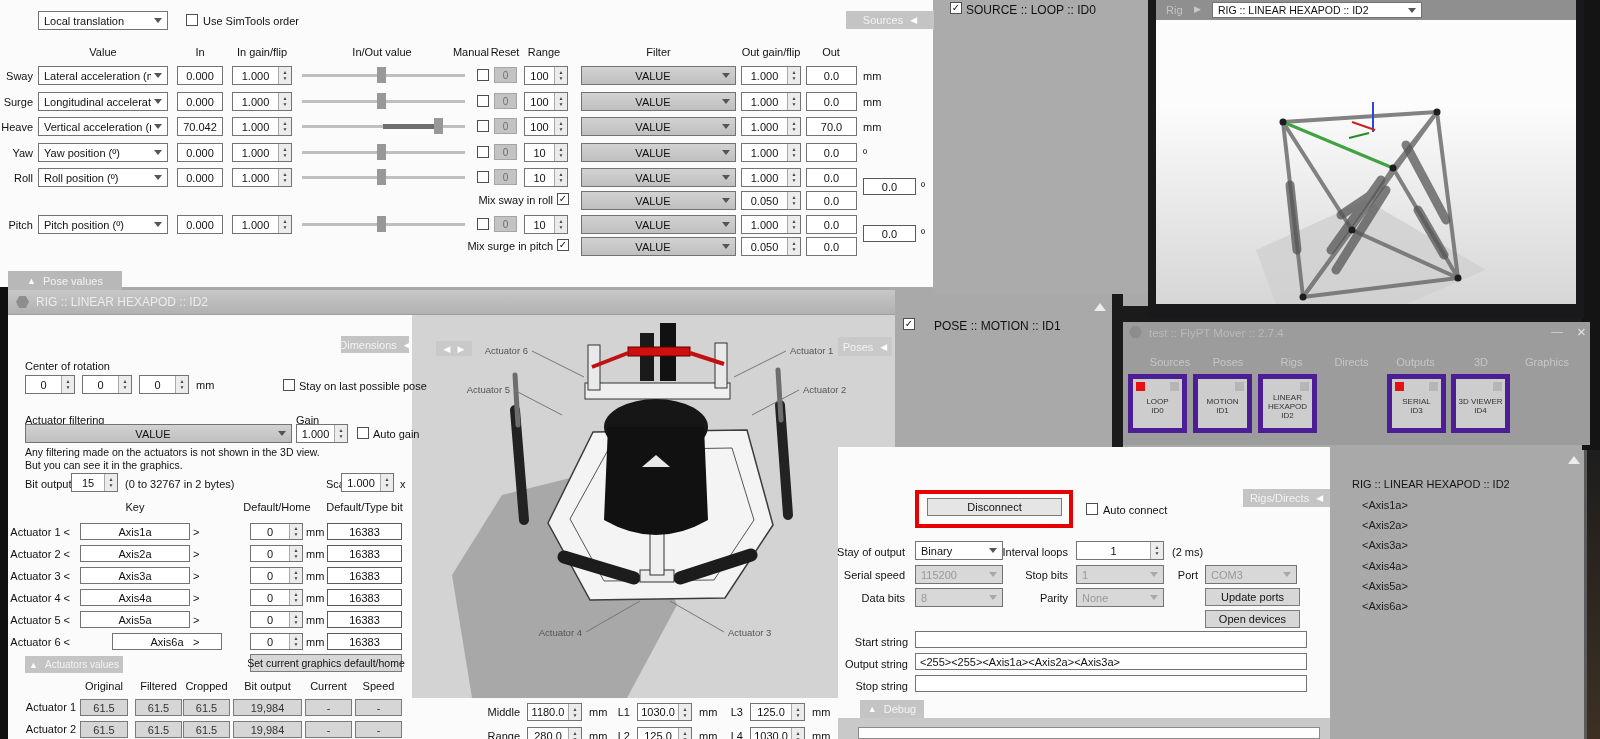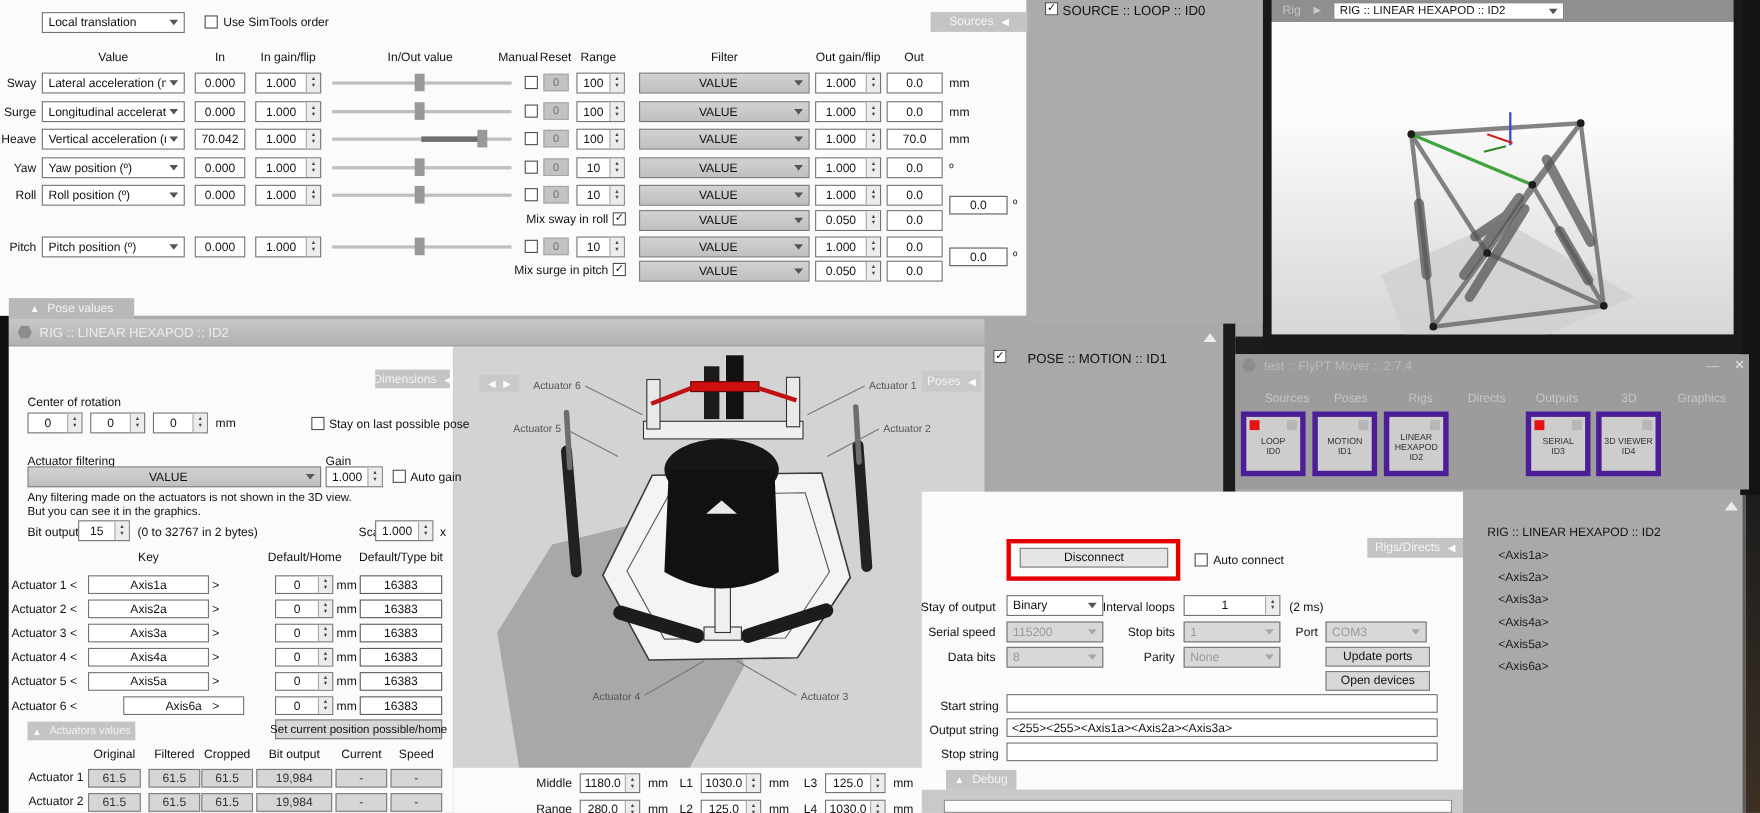--- a/index.html
+++ b/index.html
@@ -476,21 +476,21 @@
     <input class="inp" style="left: 80px; top: 633px; width: 110px; height: 17px; margin-left: 32px;" value="Axis6a">
     <span class="lab" style="left:193px;top:636px">&gt;</span>
     <div class="spin" style="left:250px;top:633px;width:53px;height:17px">
         <input value="0" style="">
         <span class="ud"></span>
       </div>
     <span class="lab" style="left:306px;top:636px">mm</span>
     <div class="wv" style="left:327px;top:633px;width:75px;height:17px;line-height:16px">16383</div>
     </div>
 
-  <div class="btn" style="left:250px;top:654px;width:152px;height:18px;font-size:10.5px">Set current position possible/home</div>
+  <div class="btn" style="left:250px;top:654px;width:152px;height:18px;font-size:10.5px">Set current graphics default/home</div>
   <div class="tabbtn" style="left:25px;top:656px;width:98px;height:17px;font-size:10px">
     <span class="g">▲</span>
       <span>Actuators values</span>
   </div>
 
   <div id="values-header-row">
       <span class="lab c" style="left:80px;top:680px;width:48px">Original</span>
       <span class="lab c" style="left:135px;top:680px;width:47px">Filtered</span>
       <span class="lab c" style="left:183px;top:680px;width:47px">Cropped</span>
       <span class="lab c" style="left:233px;top:680px;width:69px">Bit output</span>

